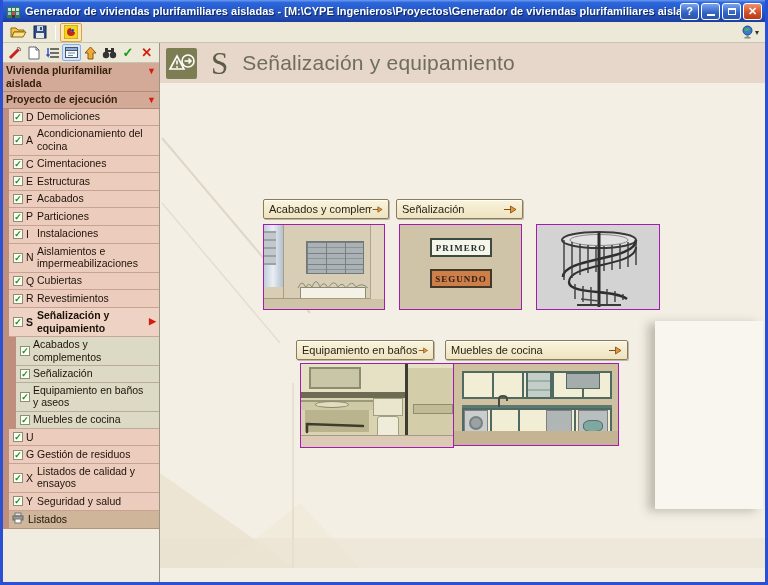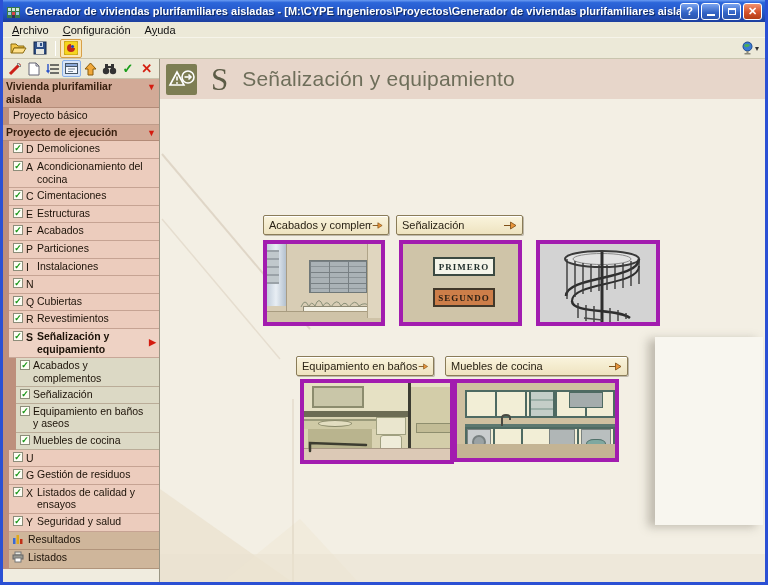--- a/index.html
+++ b/index.html
@@ -39,21 +39,21 @@
     border-right:1px solid #9a9684;background:#f0ecdf;}
   .side-toolbar{height:20px;flex:0 0 20px;background:#ece9d8;display:flex;align-items:center;
     padding:0 3px;border-bottom:1px solid #c9c4ae;}
   .sbtn{width:19px;height:17px;display:flex;align-items:center;justify-content:center;font-size:12px;}
   .sbtn.pressed{border:1px solid #8ab0e8;background:#d6e4f8;border-radius:2px;}
   .sspacer{flex:1;}
   .glyph-ok{color:#1a9e1a;font-weight:bold;font-size:13px;}
   .glyph-cancel{color:#d42010;font-weight:bold;font-size:13px;}
   
   .tree{background:#bd8f7c;}
-  .trow{position:relative;display:flex;align-items:flex-start;font-size:10.5px;color:#1c1208;
+  .trow{position:relative;display:flex;align-items:center;font-size:10.5px;color:#1c1208;
     padding:1px 14px 2px 2px;border-bottom:1px solid rgba(110,70,50,.30);line-height:1.2;}
   .trow.header{background:#d2aa97;font-weight:bold;color:#38200f;padding-left:3px;}
   .trow.subheader{background:#e2c2b1;margin-left:6px;padding-left:4px;}
   .trow.item{background:#ecccbd;margin-left:6px;}
   .trow.item.selected{background:#eed2c4;font-weight:bold;}
   .trow.sub{background:#dcd9c5;margin-left:13px;}
   .trow.nav{background:#cfb69b;margin-left:6px;}
   .chk{flex:0 0 10px;width:10px;height:10px;background:#fdfdf4;border:1px solid #8d8d7a;
     margin:1px 3px 0 2px;font-size:9px;line-height:9px;text-align:center;color:#149414;font-weight:bold;}
   .code{flex:0 0 11px;margin-top:1px;}
@@ -72,21 +72,21 @@
   .bgdecor{position:absolute;inset:0;pointer-events:none;}
   .bg-wall{position:absolute;left:495px;top:238px;width:108px;height:188px;background:#f8f6ef;
     box-shadow:-7px 2px 9px rgba(130,125,110,.45);}
   
   .pbtn{position:absolute;height:20px;display:flex;align-items:center;justify-content:space-between;
     padding:0 5px;font-size:11px;color:#2a2316;border:1px solid #8a7c58;border-radius:2px;
     background:linear-gradient(180deg,#faf4dd,#eee3c0);box-shadow:1px 1px 0 rgba(90,80,60,.35),inset 0 1px 0 #fff;}
   .pbtn .lbl{white-space:nowrap;overflow:hidden;}
   .cbox{width:11px;height:11px;background:#fff;border:1px solid #31539c;margin-right:6px;flex:0 0 11px;}
   
-  .img{position:absolute;border:4px solid #a21caf;overflow:hidden;}
+  .img{position:absolute;border:1px solid #a21caf;overflow:hidden;}
   
   .img1{background:#d8cdb5;}
   .m-win{position:absolute;left:0;top:0;width:20px;height:62px;
     background:linear-gradient(90deg,#c2cedb 0%,#e8eef4 45%,#aebccb 100%);}
   .m-sideboxes{position:absolute;left:0;top:6px;width:12px;height:34px;
     background:repeating-linear-gradient(180deg,#9aa2a8 0 2px,#c0c8cc 2px 8px);}
   .m-grid{position:absolute;left:42px;top:16px;width:58px;height:33px;background:#aab2b6;
     border:1px solid #707878;
     background-image:repeating-linear-gradient(90deg,#788084 0 1px,transparent 1px 19px),
       repeating-linear-gradient(180deg,#788084 0 1px,transparent 1px 11px),
@@ -162,25 +162,20 @@
       <span class="wbtn">
           <span class="minglyph"></span>
         </span>
       <span class="wbtn">
           <span class="maxglyph"></span>
         </span>
       <span class="wbtn close">✕</span>
     </span>
   </div>
 
-  <div class="menubar">
-    <span class="menu-item"><span></span><span class="hot">A</span><span>rchivo</span></span>
-    <span class="menu-item"><span></span><span class="hot">C</span><span>onfiguración</span></span>
-    <span class="menu-item"><span>A</span><span class="hot">y</span><span>uda</span></span>
-  </div>
 
   <div class="toolbar">
     <span class="tbtn">
       <svg width="17" height="14" viewBox="0 0 17 14">
           <path d="M1 12 L1 3 L6 3 L8 5 L14 5 L14 7 L4 7 L2 12 Z" fill="#f3c64a" stroke="#8a6a10"></path>
           <path d="M2 12 L4 7 L16 7 L13 12 Z" fill="#ffe08a" stroke="#8a6a10"></path>
         </svg>
     </span>
     <span class="tbtn">
       <svg width="14" height="14" viewBox="0 0 14 14">
@@ -258,23 +253,20 @@
         </span>
         <span class="sspacer"></span>
         <span class="sbtn glyph-ok">✓</span>
         <span class="sbtn glyph-cancel">✕</span>
       </div>
       <div class="tree" id="tree">
           <div class="trow header">
             <span class="tlabel">Vivienda plurifamiliar aislada</span>
             <span class="arr">▼</span>
           </div>
-          <div class="trow subheader">
-            <span class="tlabel">Proyecto básico</span>
-          </div>
           <div class="trow header">
             <span class="tlabel">Proyecto de ejecución</span>
             <span class="arr">▼</span>
           </div>
           <div class="trow item">
             <span class="chk">✓</span>
             <span class="code">D</span>
             <span class="tlabel">Demoliciones</span>
           </div>
           <div class="trow item">
@@ -303,20 +295,21 @@
             <span class="tlabel">Particiones</span>
           </div>
           <div class="trow item">
             <span class="chk">✓</span>
             <span class="code">I</span>
             <span class="tlabel">Instalaciones</span>
           </div>
           <div class="trow item">
             <span class="chk">✓</span>
             <span class="code">N</span>
+            <span class="tlabel">Aislamientos e impermeabilizaciones</span>
           </div>
           <div class="trow item">
             <span class="chk">✓</span>
             <span class="code">Q</span>
             <span class="tlabel">Cubiertas</span>
           </div>
           <div class="trow item">
             <span class="chk">✓</span>
             <span class="code">R</span>
             <span class="tlabel">Revestimientos</span>
@@ -354,28 +347,20 @@
           </div>
           <div class="trow item">
             <span class="chk">✓</span>
             <span class="code">X</span>
             <span class="tlabel">Listados de calidad y ensayos</span>
           </div>
           <div class="trow item">
             <span class="chk">✓</span>
             <span class="code">Y</span>
             <span class="tlabel">Seguridad y salud</span>
-          </div>
-          <div class="trow nav">
-            <span class="navicon"><svg width="12" height="12" viewBox="0 0 12 12">
-                <rect x="1" y="5" width="2.5" height="6" fill="#3a6ad4"></rect>
-                <rect x="4.5" y="2" width="2.5" height="9" fill="#e0a818"></rect>
-                <rect x="8" y="6" width="2.5" height="5" fill="#c03018"></rect>
-              </svg></span>
-            <span class="tlabel">Resultados</span>
           </div>
           <div class="trow nav">
             <span class="navicon"><svg width="12" height="12" viewBox="0 0 12 12">
                 <rect x="3" y="1" width="6" height="3" fill="#e8e8e0" stroke="#777"></rect>
                 <rect x="1" y="4" width="10" height="4" fill="#9a9a92" stroke="#666"></rect>
                 <rect x="3" y="7" width="6" height="4" fill="#fff" stroke="#777"></rect>
               </svg></span>
             <span class="tlabel">Listados</span>
           </div>
         </div>

